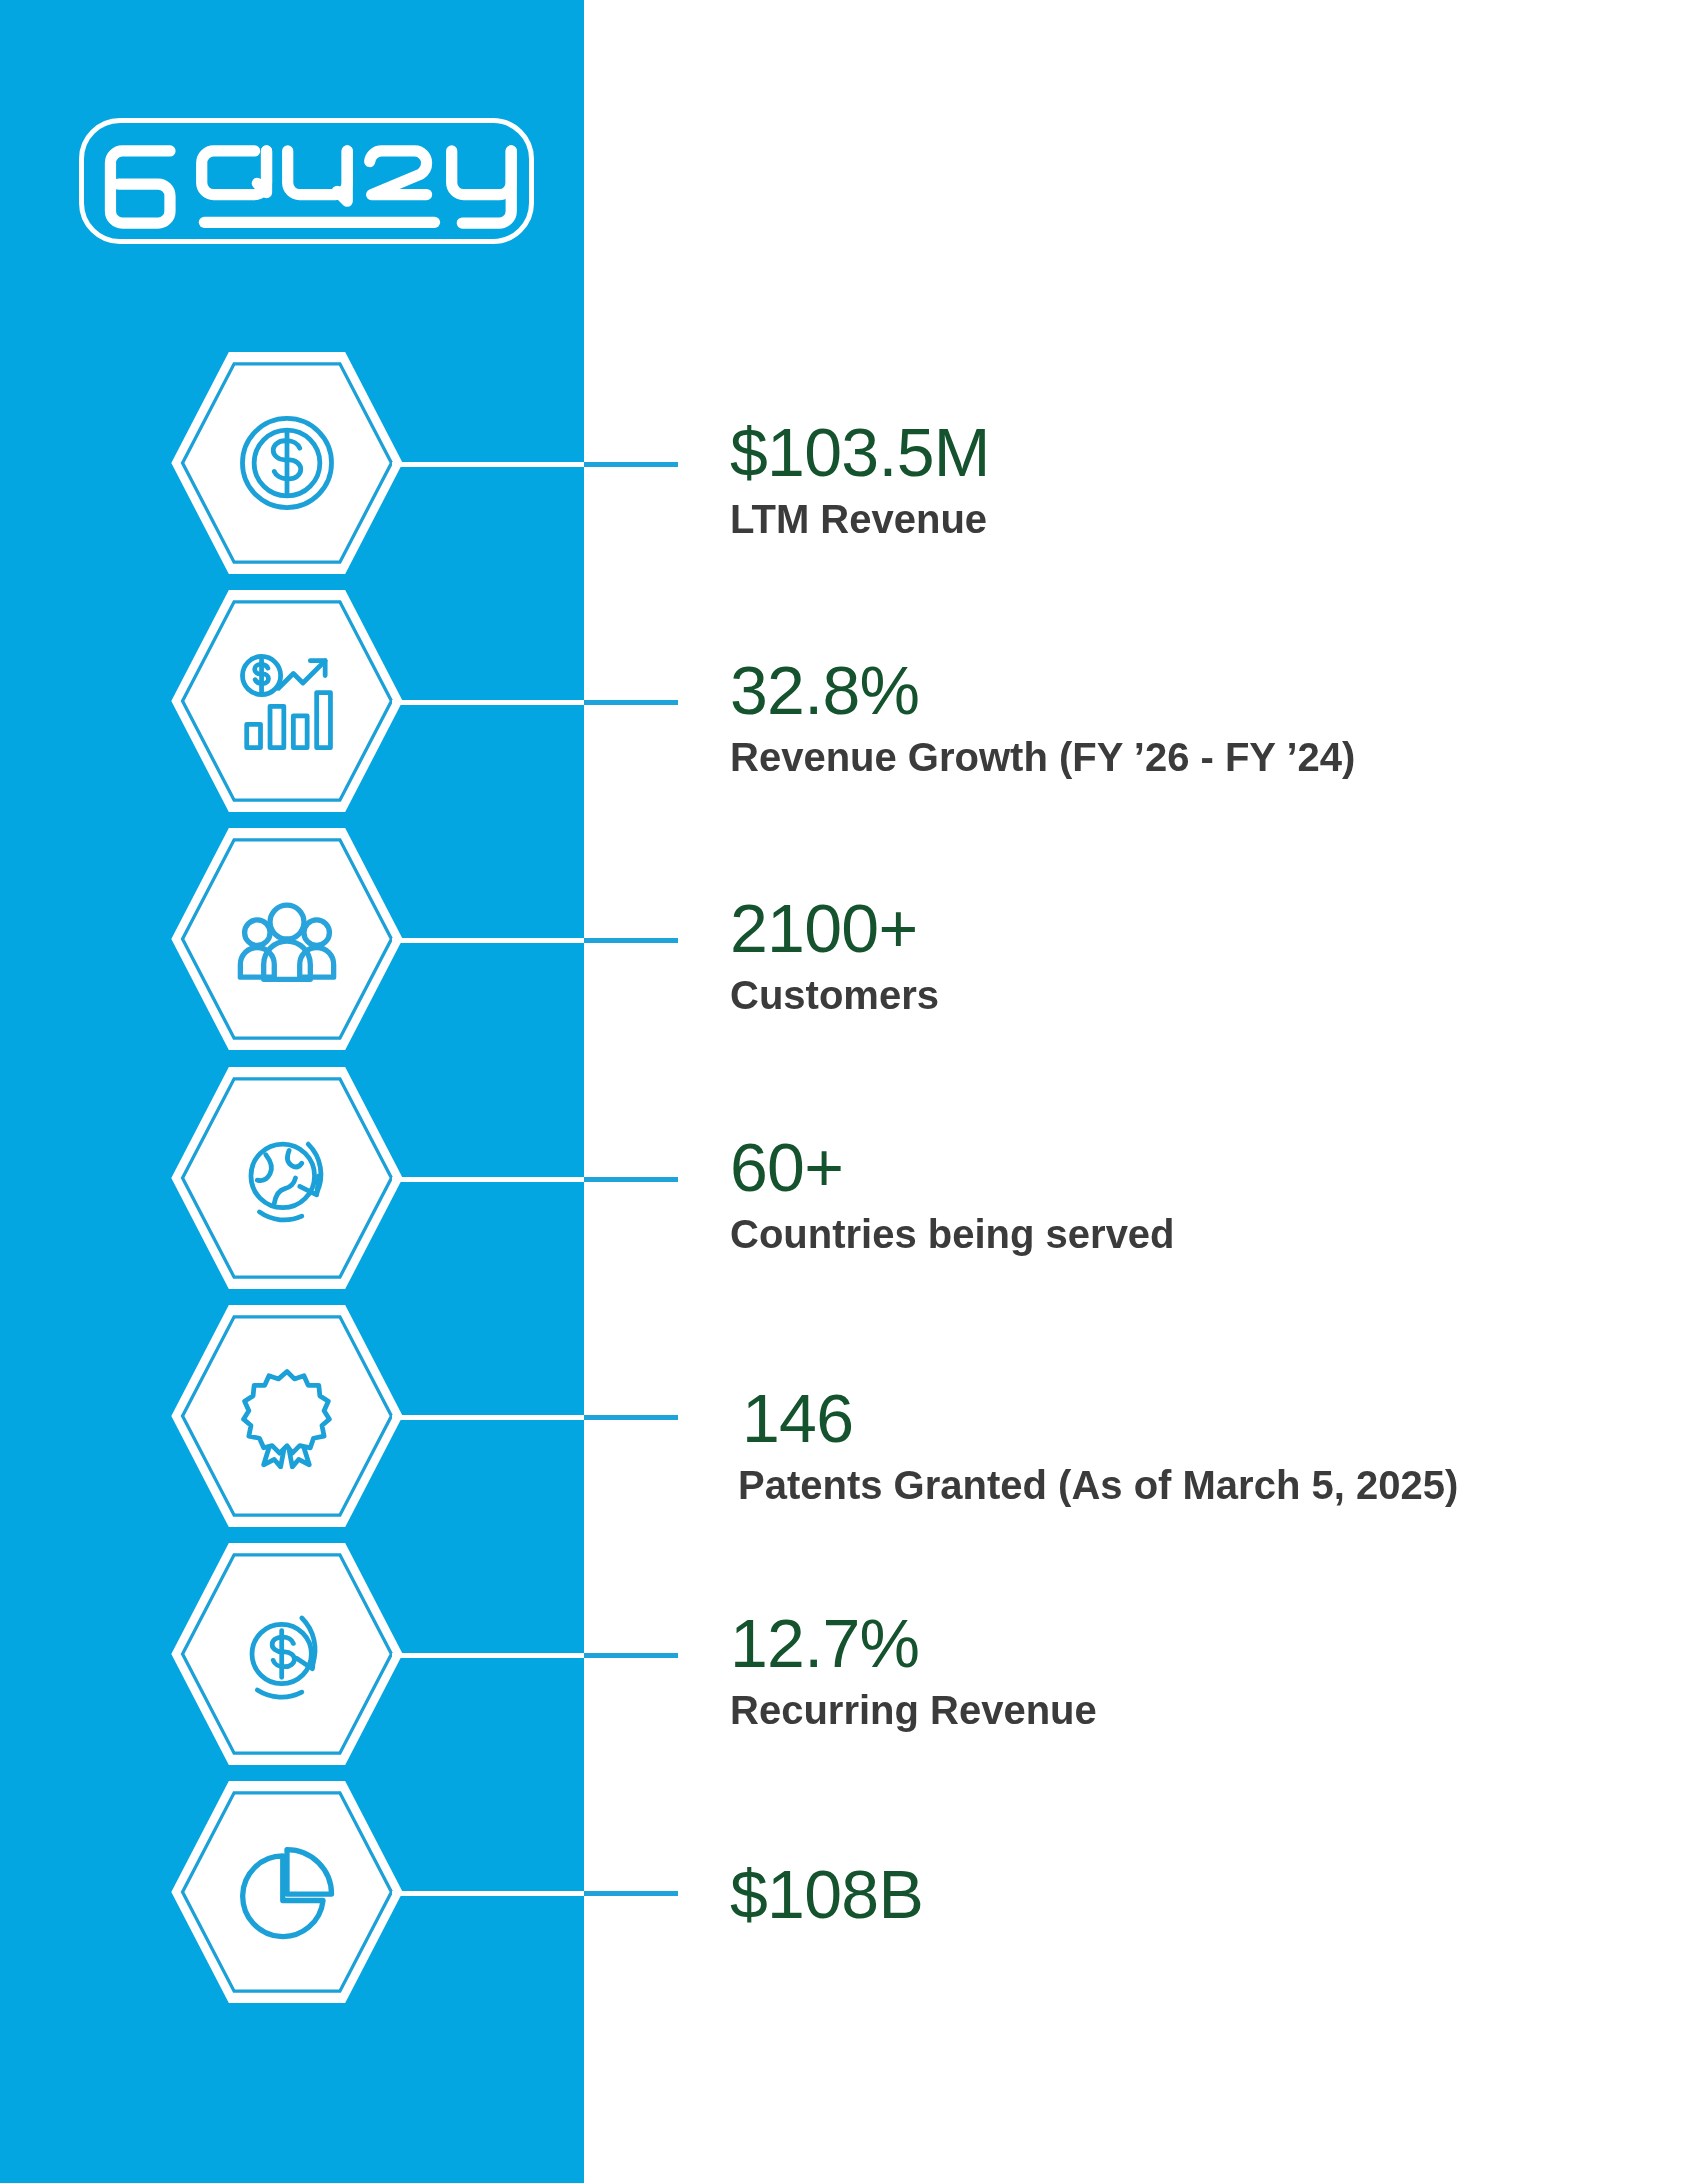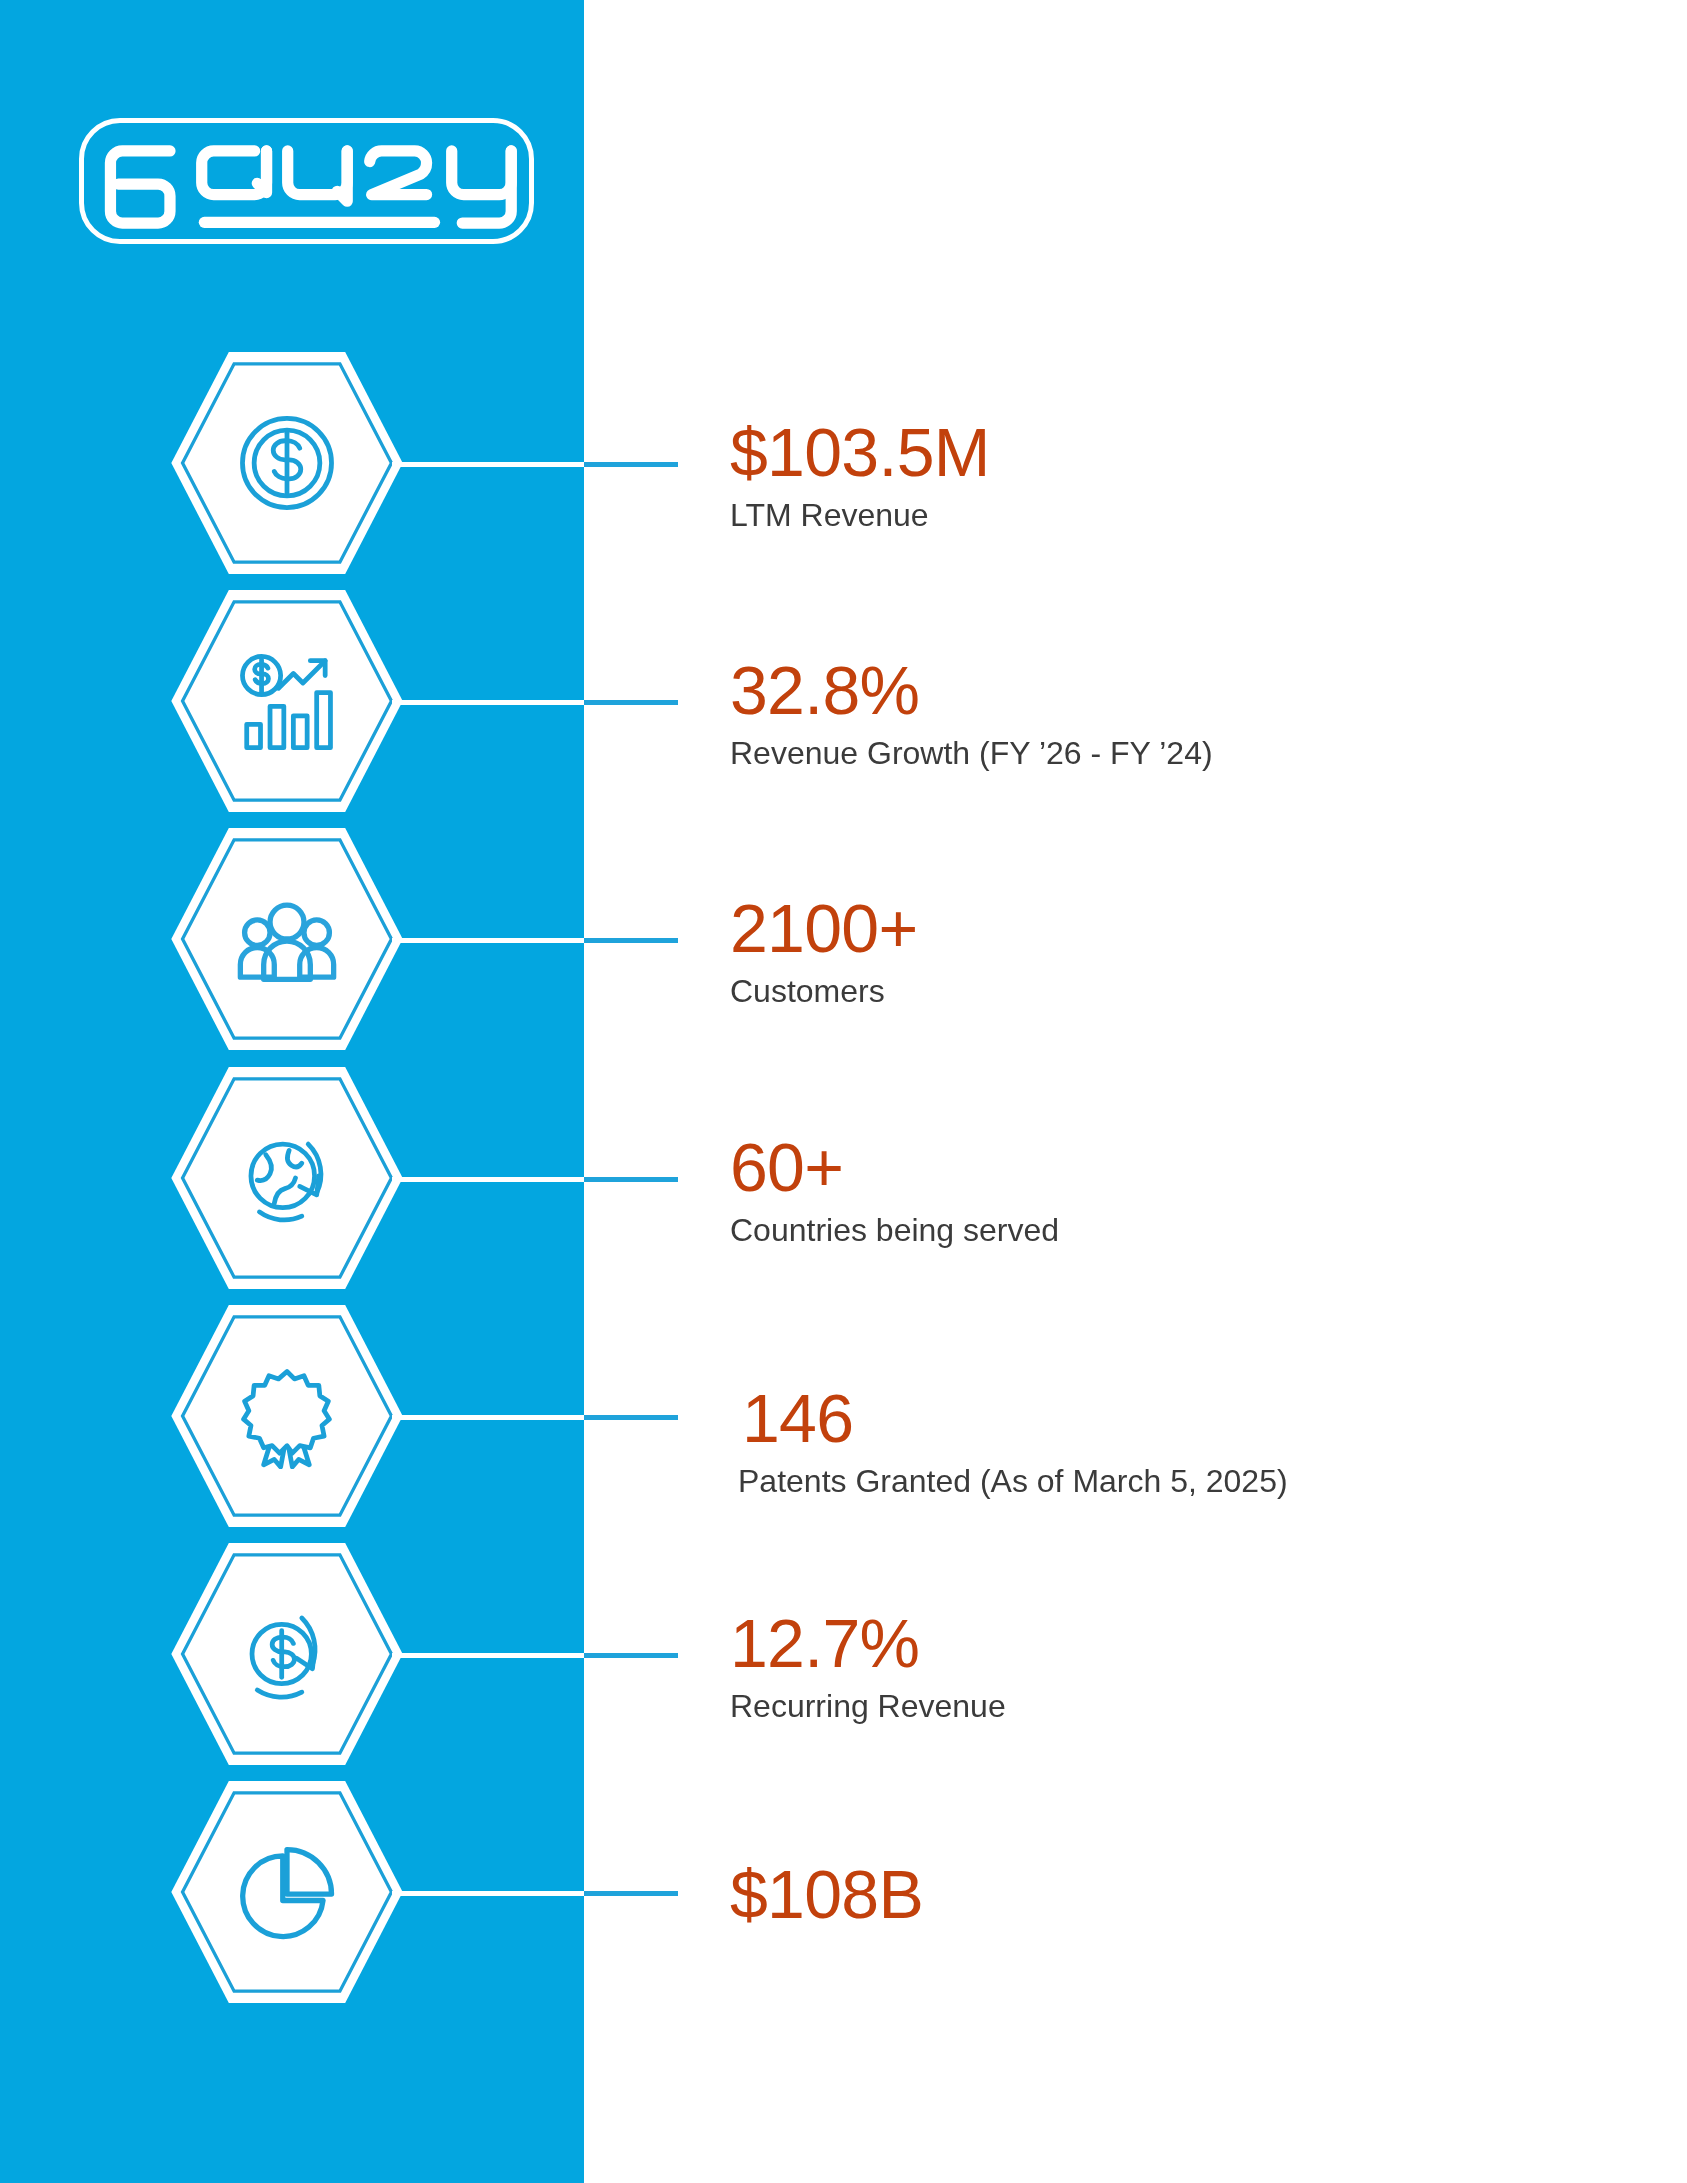--- a/index.html
+++ b/index.html
@@ -95,34 +95,34 @@
     position: absolute;
     left: 730px;
     top: 0;
     width: 913px;
     height: 238px;
   }
   .metric-value {
     position: absolute;
     left: 0;
     margin: 0;
-    color: #c2410c;
+    color: #14532d;
     font-size: 68px;
     font-weight: 400;
     letter-spacing: -0.7px;
     line-height: 1;
     white-space: nowrap;
   }
   .metric-label {
     position: absolute;
     left: 0;
     margin: 0;
     color: #3B3B3B;
-    font-size: 32px;
-    font-weight: 400;
+    font-size: 40px;
+    font-weight: 700;
     line-height: 1;
     white-space: nowrap;
   }
   
   .row .metric-value { top: 74px; }
   .row .metric-label { top: 155px; }
   .row.offset-label .metric-value { top: 87px; }
   .row.offset-label .metric-label { top: 168px; margin-left: 8px; }
   .row.indent .metric-value { left: 12px; }
   .row.indent .metric-label { left: 0px; }

